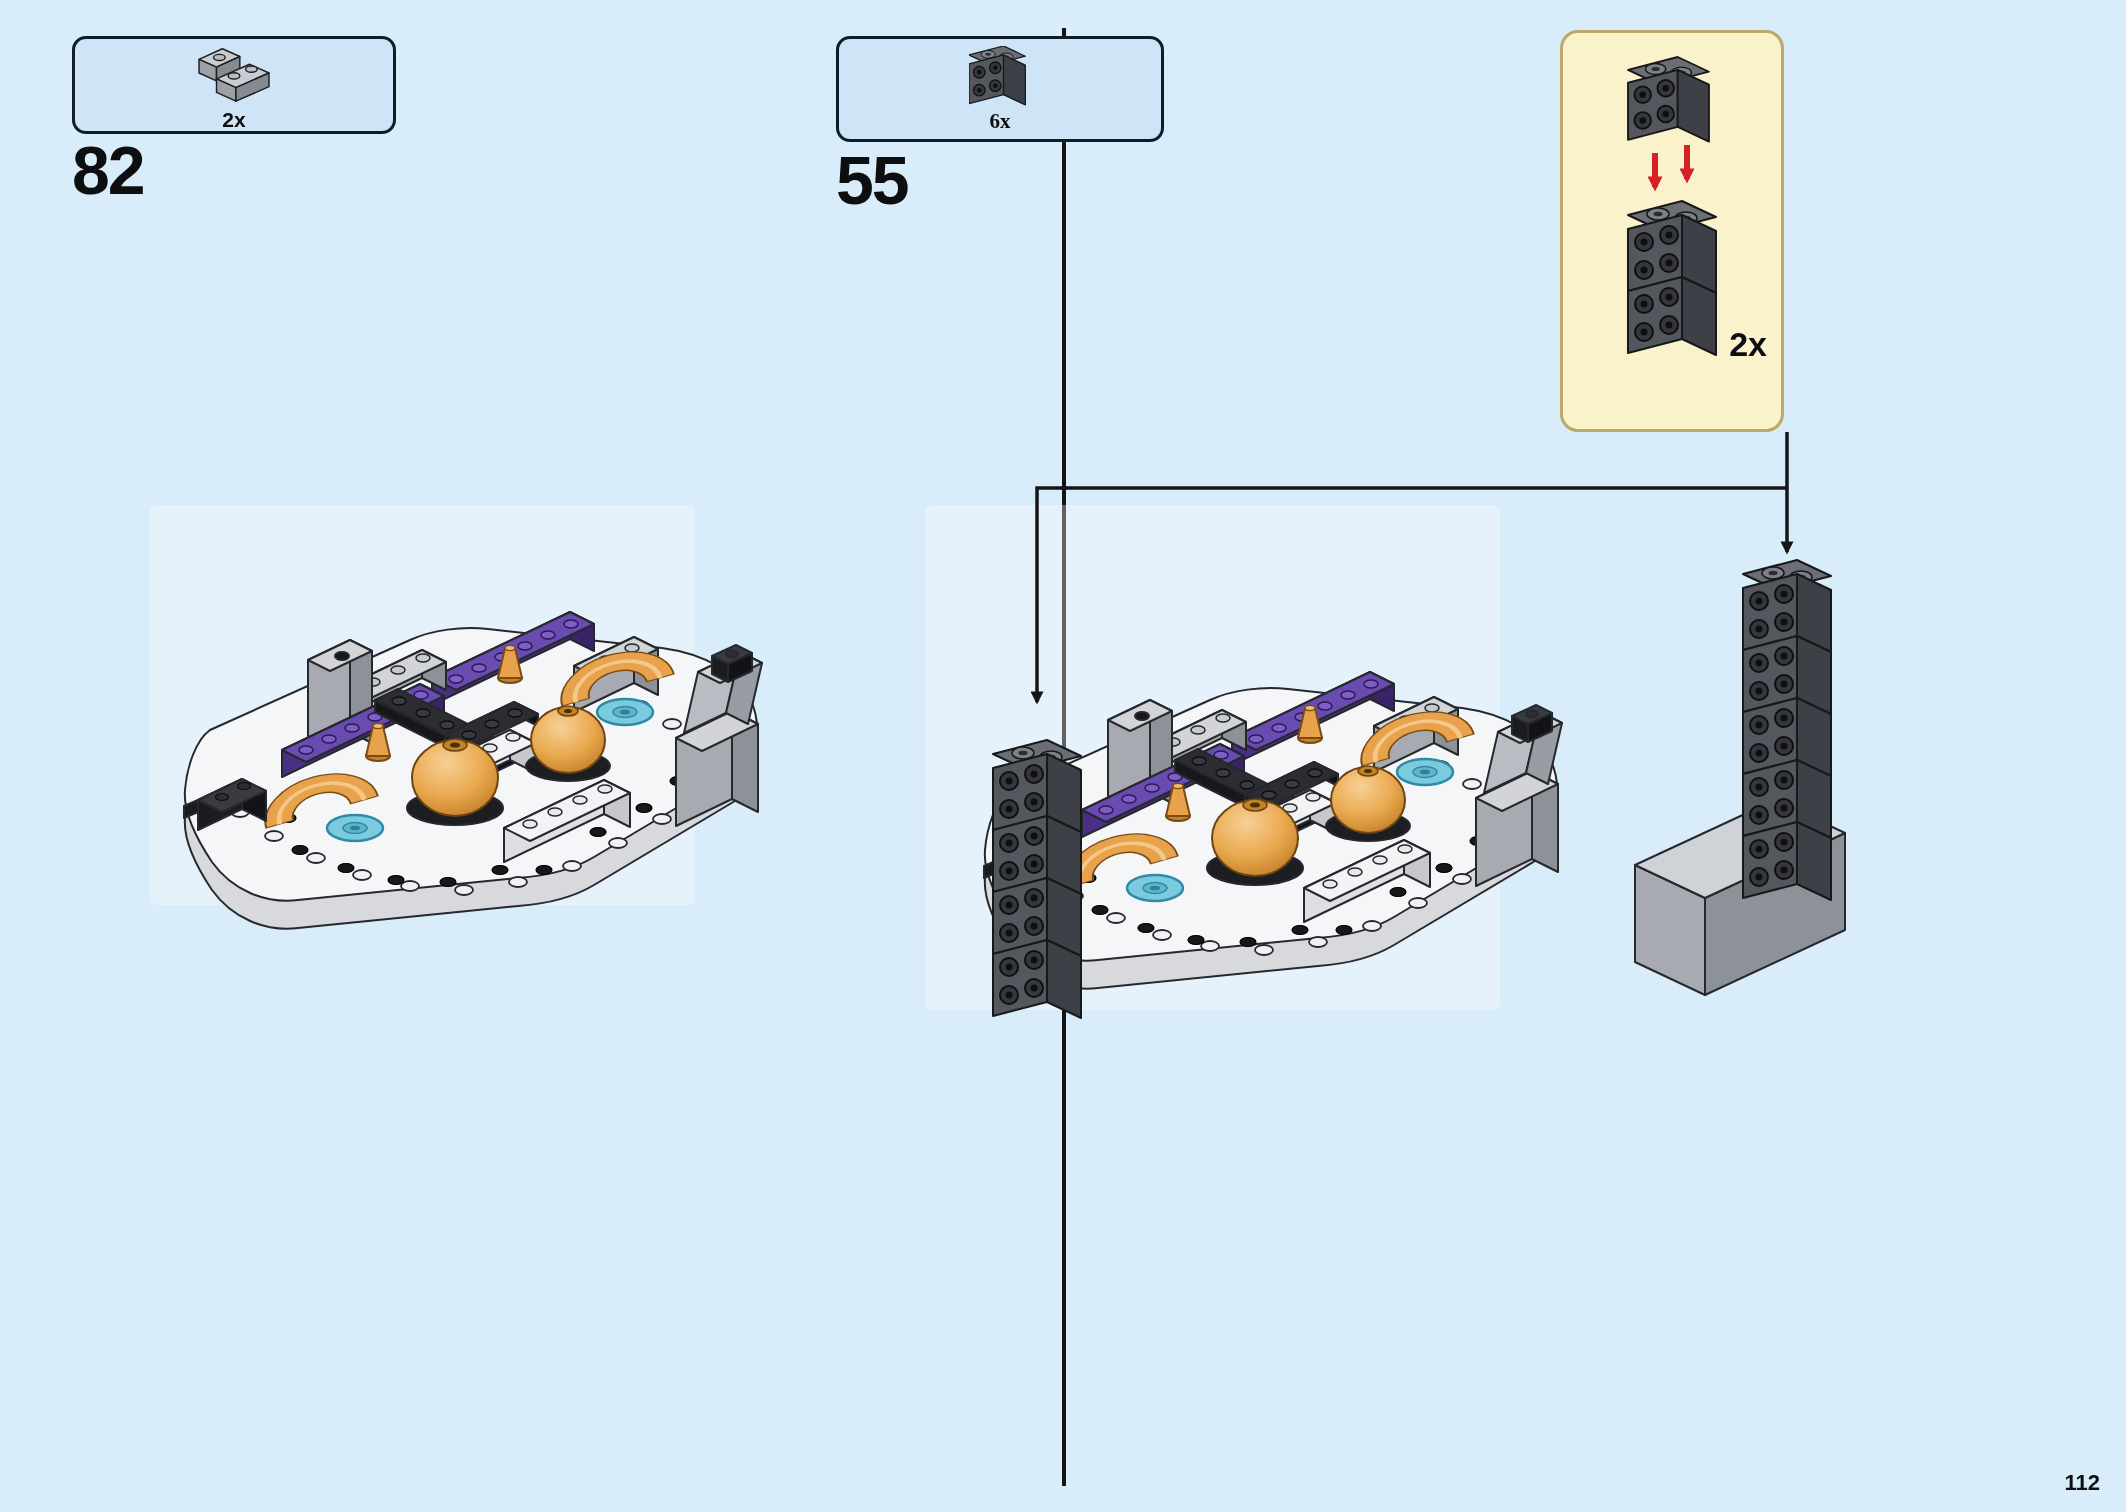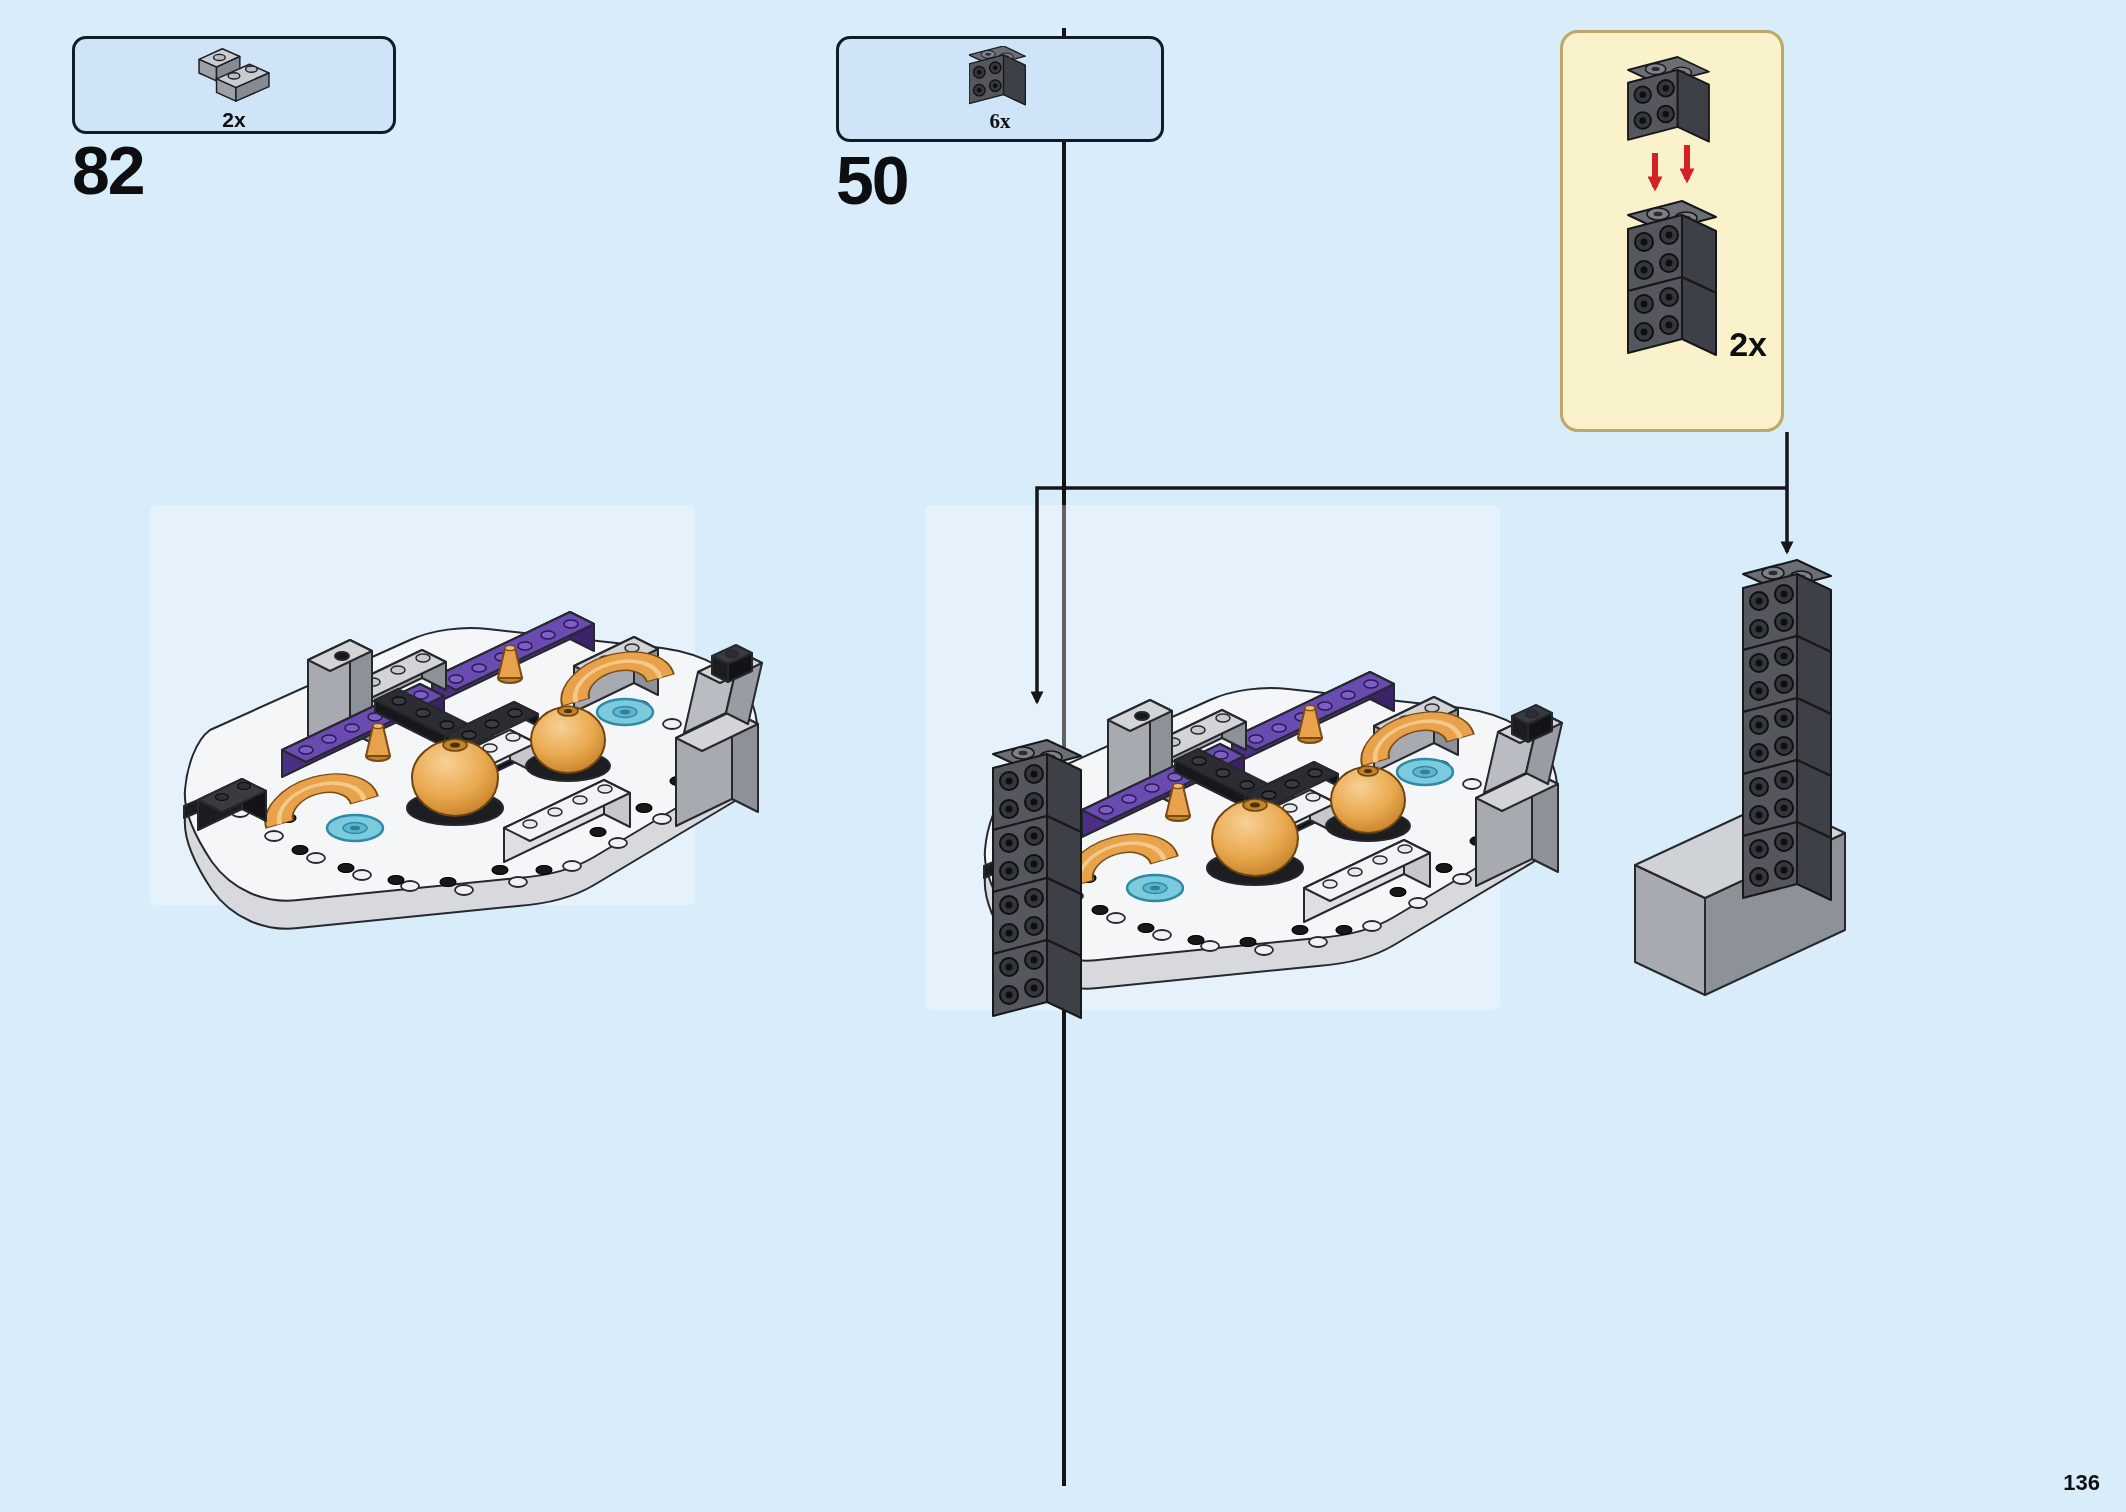--- a/index.html
+++ b/index.html
@@ -292,21 +292,21 @@
 
 <div class="tint" style="left:925px;top:505px;width:575px;height:505px;"></div>
 
 <div class="partbox" style="left:836px;top:36px;width:322px;height:100px;font-family:Liberation Serif, serif;">
   <svg width="62" height="64" viewBox="0 0 92 95">
     <use href="#snot-brick-icon" transform="scale(0.95)"></use>
   </svg>
   <div class="count">6x</div>
 </div>
 
-<div class="stepnum" style="left:836px;top:146px;">50</div>
+<div class="stepnum" style="left:836px;top:146px;">55</div>
 
 <div class="yellowbox">
   <svg class="abs" style="left:0;top:8px;" width="224" height="340" viewBox="0 0 224 340">
     <use href="#snot-brick-icon" transform="translate(65,16) scale(0.92)"></use>
     <g stroke="#d62027" stroke-width="6">
       <path d="M92,112 V146" marker-end="url(#ahr)"></path>
       <path d="M124,104 V138" marker-end="url(#ahr)"></path>
     </g>
     <use href="#snot-stack2" transform="translate(65,160)"></use>
   </svg>
@@ -324,13 +324,13 @@
   <use href="#tower5" transform="translate(808,165)"></use>
 </svg>
 
 <svg class="abs" style="left:980px;top:430px;pointer-events:none;" width="880" height="300" viewBox="0 0 880 300">
   <g stroke="#15161a" stroke-width="3.5" fill="none">
     <path d="M807,2 V122" marker-end="url(#ah)"></path>
     <path d="M807,58 H57 V272" marker-end="url(#ah)"></path>
   </g>
 </svg>
 
-<div class="pagenum">136</div>
+<div class="pagenum">112</div>
 
 </body></html>

